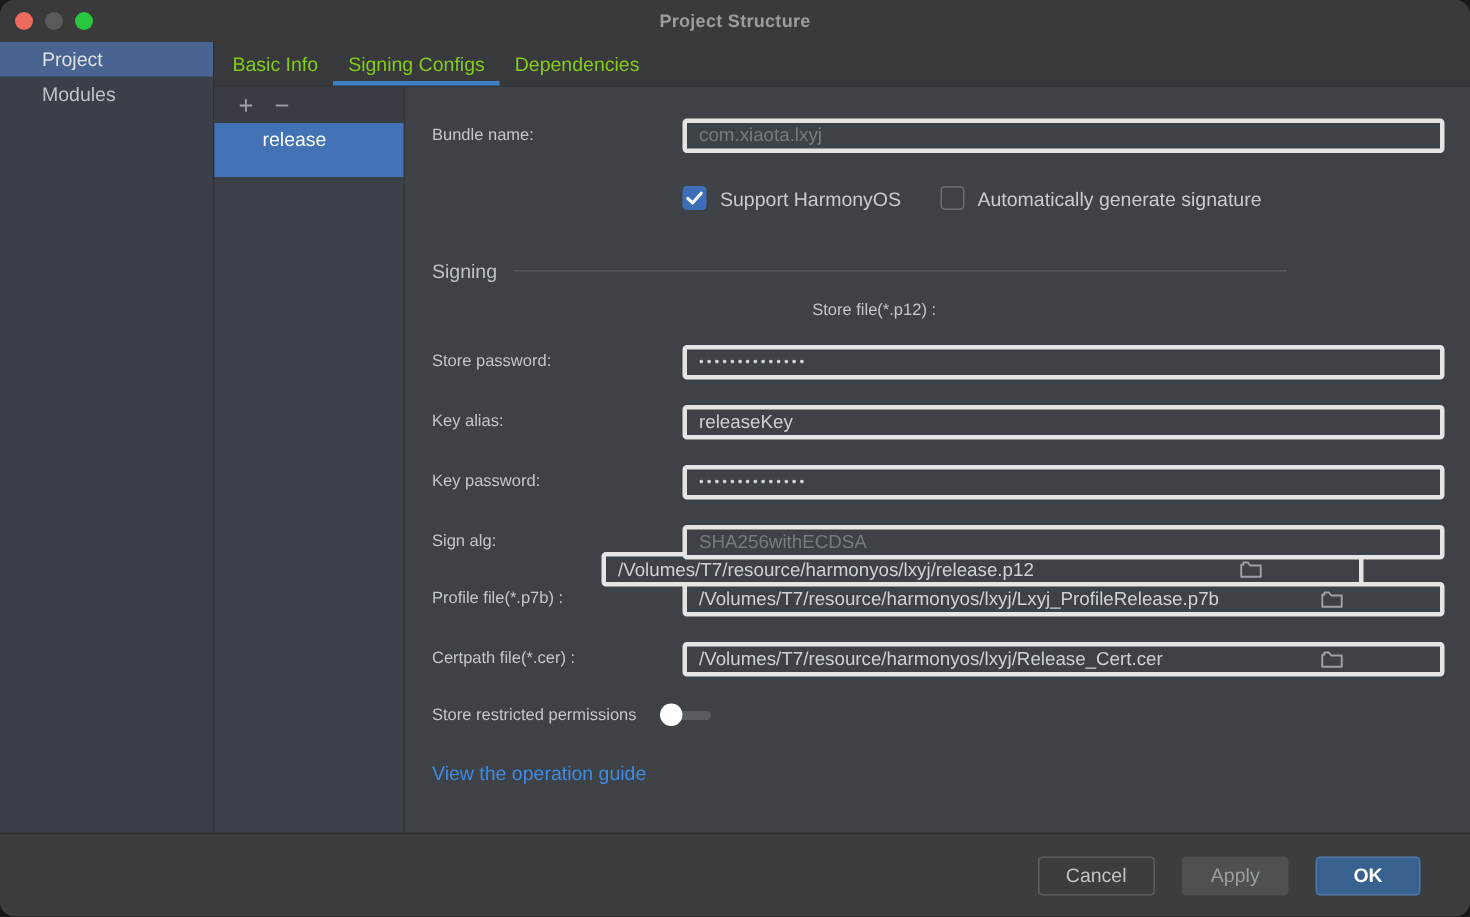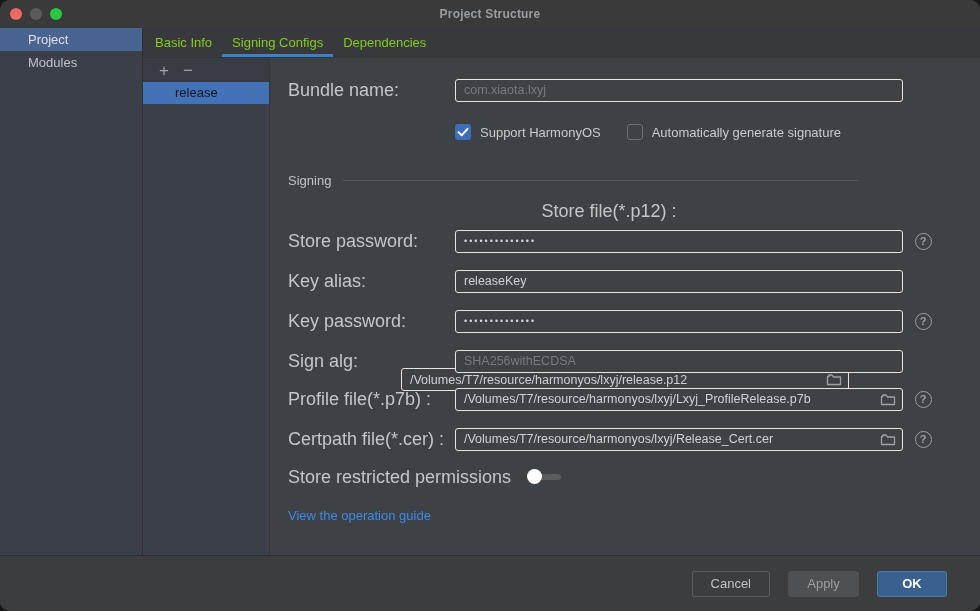--- a/index.html
+++ b/index.html
@@ -25,28 +25,28 @@
   .side-item { height:23px; line-height:23px; padding-left:28px; font-size:13px; color:#bfc3c7; cursor:default; }
   .side-item.selected { background:#4a6491; color:#dde1e5; }
   .rightcol { flex:1; display:flex; flex-direction:column; }
   .tabstrip { height:30px; background:#37393d; display:flex; align-items:stretch; padding-left:2px; border-bottom:1px solid #333538; }
   .tab { padding:0 10px; display:flex; align-items:center; font-size:13px; color:#84cc16; position:relative; cursor:default; }
   .tab.active::after { content:""; position:absolute; left:0; right:0; bottom:0; height:3px; background:#3d80c4; }
   .lower { flex:1; display:flex; }
   .configpanel { width:127px; background:#3c4049; border-right:1px solid #34363a; display:flex; flex-direction:column; }
   .cfg-toolbar { height:24px; background:#393c43; display:flex; align-items:center; gap:6px; padding-left:12px; }
   .cfg-btn { color:#9ea2a6; font-size:17px; line-height:17px; width:18px; text-align:center; cursor:default; }
-  .cfg-item { height:22px; line-height:22px; padding-left:32px; font-size:13px; color:#0f172a; background:#4472b6; cursor:default; }
+  .cfg-item { height:36px; line-height:22px; padding-left:32px; font-size:13px; color:#ffffff; background:#4472b6; cursor:default; }
   
   .content { flex:1; background:#3e4145; padding:20px 18px 0 18px; overflow:hidden; }
   .row { display:flex; align-items:center; height:24px; }
-  .row .label { width:167px; font-size:18px; color:#c3c7cb; flex:0 0 167px; }
+  .row .label { width:167px; font-size:11px; color:#c3c7cb; flex:0 0 167px; }
   .fieldwrap { position:relative; width:448px; flex:0 0 448px; }
   .field {
-    width:448px; height:23px; background:#3e4145; border:1px solid #e5e5e5; border-radius:3px;
+    width:508px; height:23px; background:#3e4145; border:3px solid #e5e5e5; border-radius:3px;
     color:#ced2d6; font-size:12.5px; padding:0 8px; font-family:"Liberation Sans", sans-serif; outline:none;
   }
   .field.with-icon { padding-right:30px; }
   .field.disabled { color:#767b80; }
   .field.pwd { font-size:9px; letter-spacing:2px; color:#d2d6da; }
   .folder-btn { position:absolute; right:7px; top:4px; width:16px; height:15px; cursor:default; }
   .iconslot { width:40px; display:flex; justify-content:center; align-items:center; flex:0 0 40px; }
   .helpicon {
     width:17px; height:17px; border:1.3px solid #9aa0a5; border-radius:50%;
     color:#9aa0a5; font-size:11px; line-height:15px; text-align:center; font-weight:bold;

